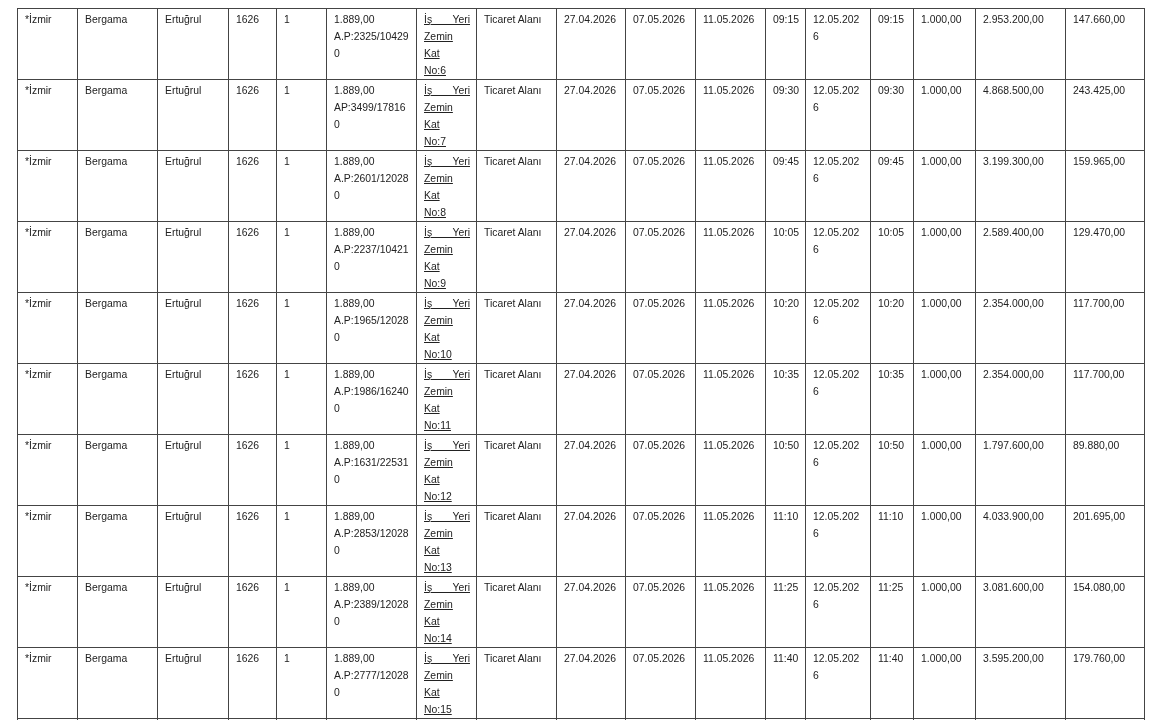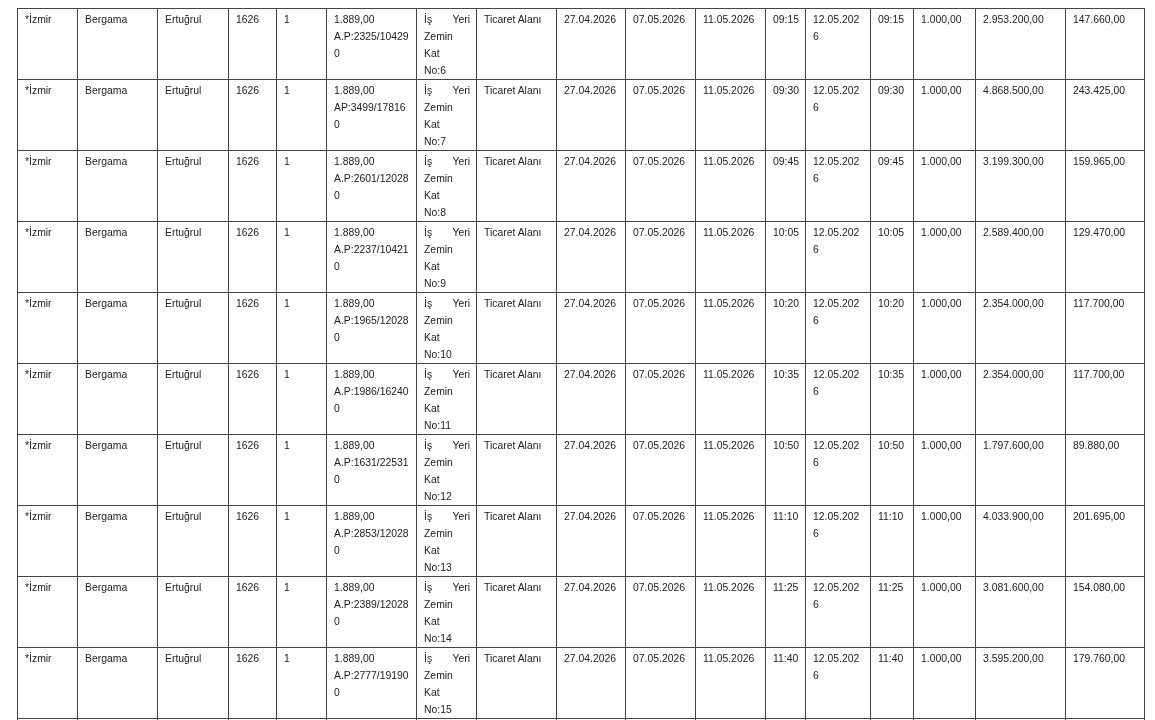--- a/index.html
+++ b/index.html
@@ -2,21 +2,21 @@
 <html><head>
 <meta charset="utf-8">
 <style>
   html, body { margin: 0; padding: 0; background: #ffffff; }
   body { width: 1155px; height: 720px; overflow: hidden; position: relative;
          font-family: "Liberation Sans", sans-serif; color: #222; }
   table.doc { position: absolute; left: 17px; top: 8px; border-collapse: collapse;
               table-layout: fixed; width: 1127px; font-size: 10.4px; line-height: 17px; }
   table.doc td { border: 1.4px solid #444; vertical-align: top; padding: 2px 6px 0 7px;
                  overflow: hidden; white-space: normal; word-wrap: break-word; }
-  td.just { text-align: justify; text-align-last: justify; padding-right: 6px; }
+  td.just { text-align: justify; text-align-last: justify; padding-right: 6px; text-decoration: underline; }
   td.just span.last { display: block; text-align-last: left; }
   tr.r51 td { height: 47px; }
   tr.r36 td { height: 32px; }
 </style>
 </head>
 <body>
 
 <table class="doc">
   <colgroup>
     <col style="width:60px">
@@ -282,21 +282,21 @@
   </tr>
 
   <tr class="r51">
     <td>*İzmir</td>
     <td>Bergama</td>
     <td>Ertuğrul</td>
     <td>1626</td>
     <td>1</td>
     <td>
           <div>1.889,00</div>
-          <div>A.P:2777/191900</div>
+          <div>A.P:2777/120280</div>
         </td>
     <td class="just">
           <div>İş Yeri</div>
           <div>Zemin Kat</div>
           <span class="last">No:15</span>
         </td>
     <td>Ticaret Alanı</td>
     <td>27.04.2026</td>
     <td>07.05.2026</td>
     <td>11.05.2026</td>

